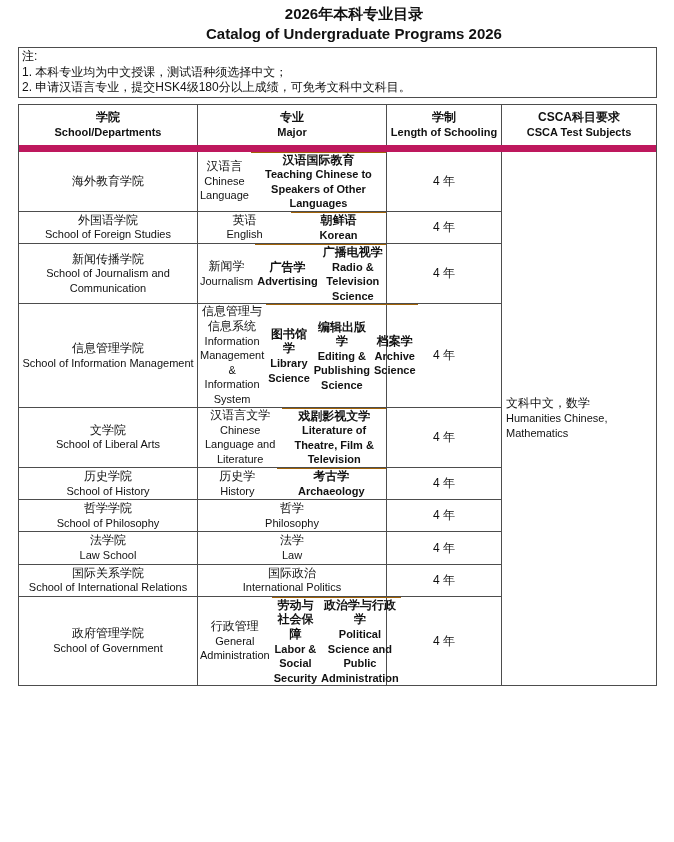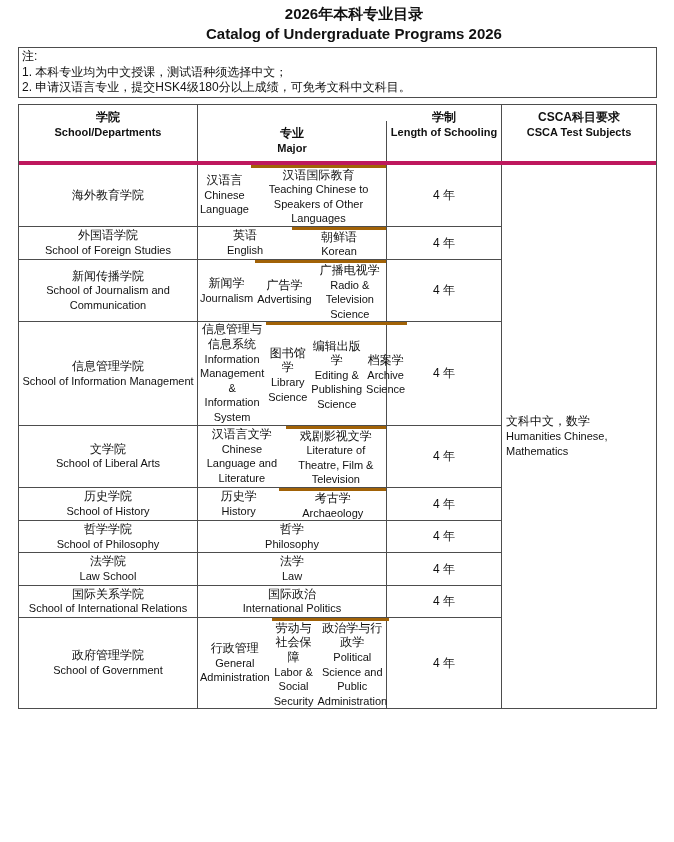--- a/index.html
+++ b/index.html
@@ -20,44 +20,44 @@
     border: 1px solid #4d4d4d;
     font-size: 12px; line-height: 15.5px;
     padding: 1px 3px;
   }
 
   
   .table { margin: 0 17px 0 18px; border: 1px solid #4d4d4d; }
   .zh { font-size: 12px; }
   .en { font-size: 11px; }
 
-  .thead { display: flex; border-bottom: 4px solid #be185d; }
+  .thead { display: flex; border-bottom: 7px solid #be185d; }
   .thead .hc { padding: 5px 2px; text-align: center; font-weight: bold; line-height: 15px; }
   .c-school { width: 179px; border-right: 1px solid #4d4d4d; }
-  .c-major  { width: 189px; border-right: 1px solid #4d4d4d; margin-top: 16px; }
+  .c-major  { width: 189px; border-right: 1px solid #4d4d4d; }
   .c-length { width: 115px; border-right: 1px solid #4d4d4d; }
   .c-csca   { width: 154px; }
 
   .tbody { display: flex; }
   .rows  { flex: 1; display: flex; flex-direction: column; }
   .trow  { display: flex; }
   .trow + .trow { border-top: 1px solid #4d4d4d; }
 
   .cell { line-height: 14.6px; }
   .school {
     width: 179px; border-right: 1px solid #4d4d4d;
     display: flex; flex-direction: column; justify-content: center;
     text-align: center; padding: 1px 1px;
   }
   .majors { width: 189px; border-right: 1px solid #4d4d4d; display: flex; flex-direction: row; }
   .major {
     flex: 1 1 auto; display: flex; flex-direction: column; justify-content: center;
     text-align: center; padding: 0 2px;
   }
-  .major + .major { border-top: 3px solid #a16207; }
+  .major + .major { border-top: 1px solid #a16207; font-weight: bold; }
   .length {
     width: 115px; border-right: 1px solid #4d4d4d;
     display: flex; align-items: center; justify-content: center;
     font-size: 12px;
   }
   .csca-col {
     width: 154px; display: flex; flex-direction: column; justify-content: center;
     text-align: left; line-height: 15px; padding: 0 4px;
   }
 </style>

